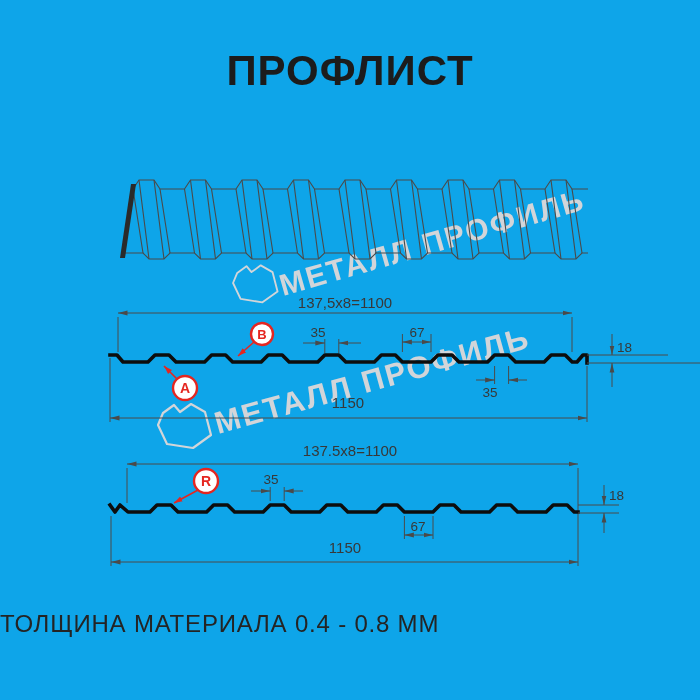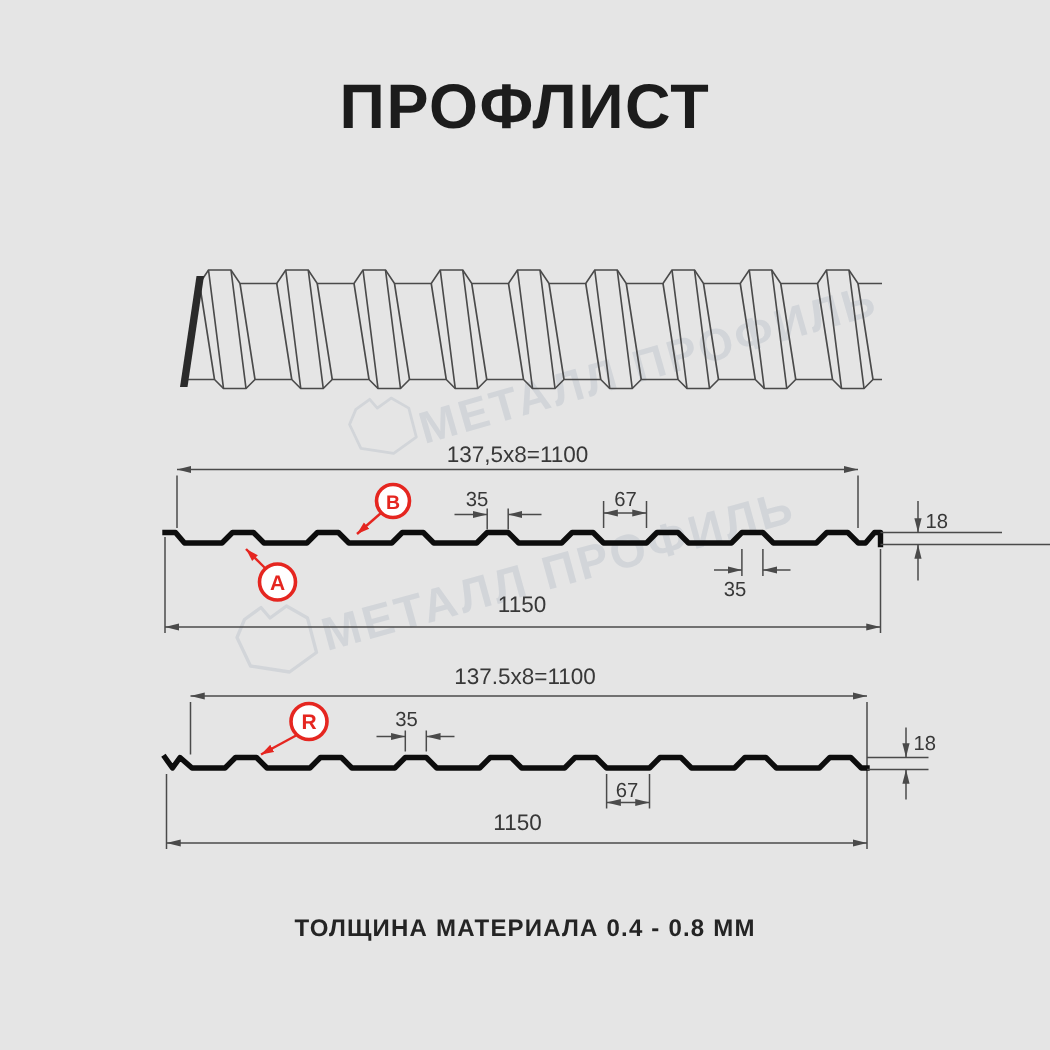--- a/index.html
+++ b/index.html
@@ -1,26 +1,26 @@
 <!DOCTYPE html>
 <html style="--red: #e52620; --line: #4a4a4a; --profile: #0d0d0d; --wm: #d2d5d9; --dim: #383838;"><head>
 <meta charset="utf-8">
 <style>
   :root{
     --red:#e52620; --line:#4a4a4a; --profile:#0d0d0d; --wm:#d2d5d9; --dim:#383838;
   }
   html,body{margin:0;padding:0;background:#fff;}
-  .stage{position:relative;width:700px;height:700px;background:#e5e5e5;overflow:hidden;
+  .stage{position:relative;width:700px;height:700px;background:#0ea5e9;overflow:hidden;
          font-family:"Liberation Sans",sans-serif;}
   .title{position:absolute;top:50px;left:0;width:700px;text-align:center;
          font-size:42px;font-weight:800;letter-spacing:1px;color:#1c1c1c;line-height:1;}
   .subtitle{position:absolute;top:100px;left:0;width:700px;text-align:center;
          font-size:18px;font-weight:700;letter-spacing:.5px;color:#1c1c1c;line-height:1;}
-  .footnote{position:absolute;top:612px;left:0;width:700px;text-align:center;
-         font-size:16px;font-weight:700;letter-spacing:.8px;color:#242424;line-height:1;}
+  .footnote{position:absolute;top:612px;left:0;width:700px;text-align:left;
+         font-size:24px;font-weight:400;letter-spacing:.8px;color:#242424;line-height:1;}
   svg{position:absolute;left:0;top:0;}
   .thin{stroke:var(--line);stroke-width:1;fill:none;}
   .profile{stroke:var(--profile);stroke-width:3.6;fill:none;stroke-linejoin:round;stroke-linecap:square;}
   .edge3d{stroke:#4a4a4a;stroke-width:1.1;fill:none;stroke-linejoin:miter;}
   .sliver{fill:#2a2a2a;}
   .dim-text{font-family:"Liberation Sans",sans-serif;font-size:15px;fill:var(--dim);}
   .dim-text-sm{font-family:"Liberation Sans",sans-serif;font-size:13.5px;fill:var(--dim);}
   .red-line{stroke:var(--red);stroke-width:1.6;fill:none;}
   .red-circle{stroke:var(--red);stroke-width:2.4;fill:#ffffff;}
   .red-letter{font-family:"Liberation Sans",sans-serif;font-weight:700;fill:var(--red);text-anchor:middle;}

